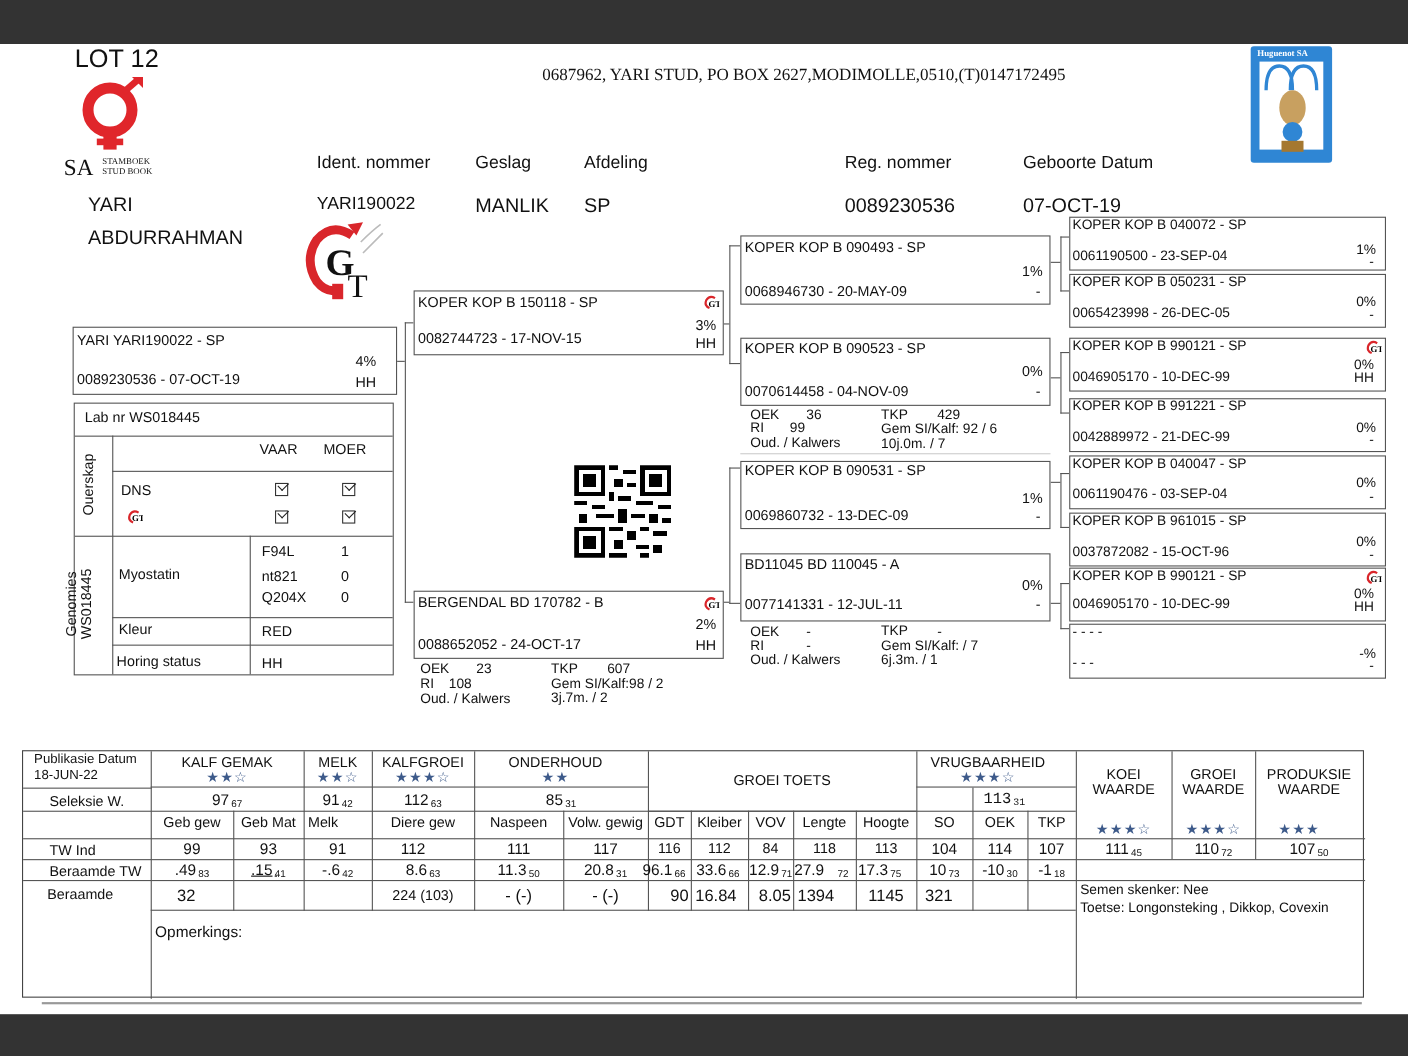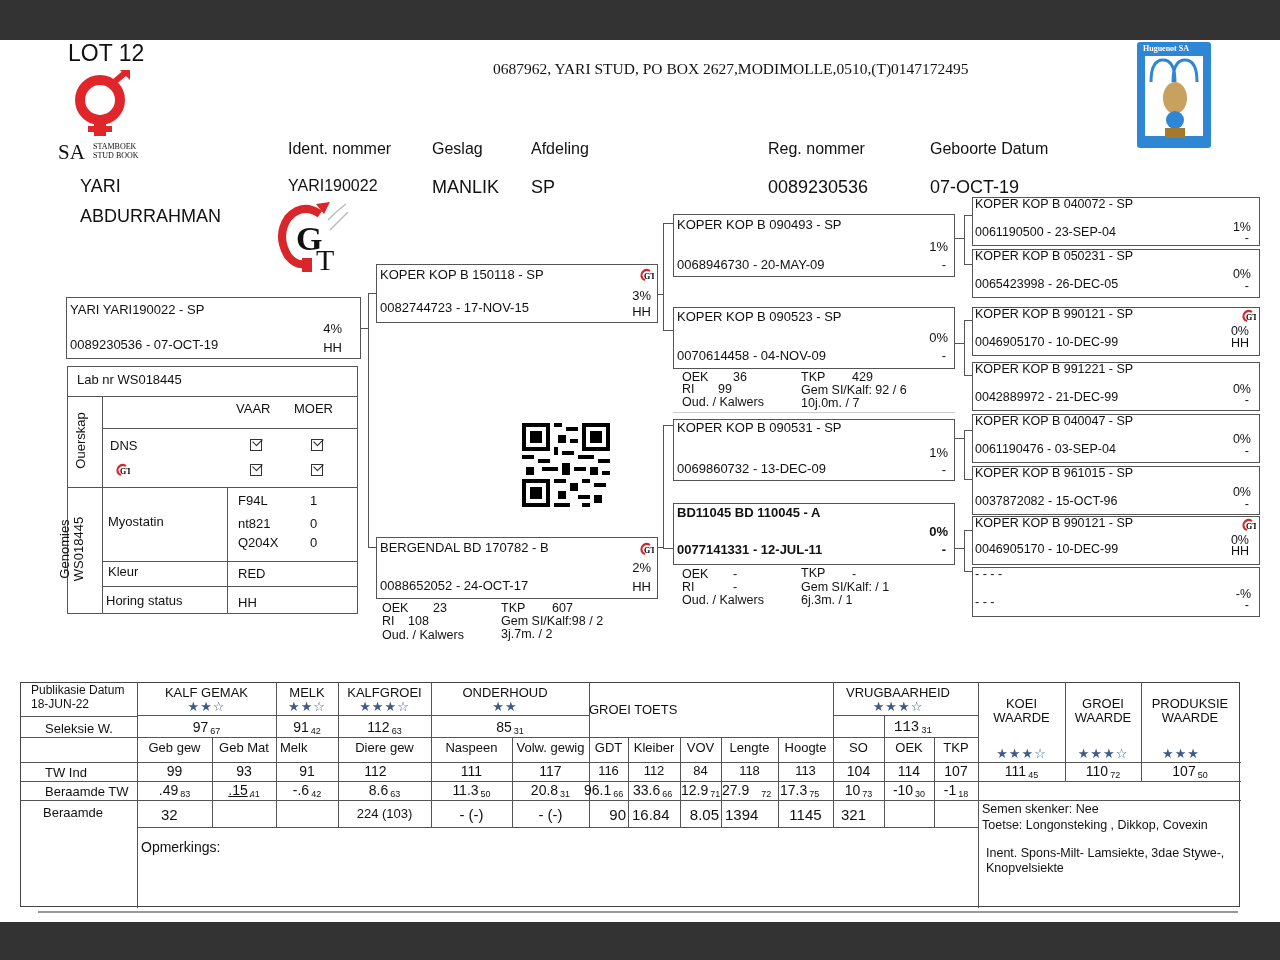--- a/index.html
+++ b/index.html
@@ -252,34 +252,34 @@
   <div class="t" style="left:119px;top:26px;">10j.0m. / 7</div>
 </div>
 <div class="ln" style="left:673px;top:412px;width:282px;height:1px;background:#ccc;"></div>
 
 <div class="box" style="left:673px;top:419px;width:282px;height:62px;font-size:13px;">
   <div class="t" style="left:3px;top:0px;">KOPER KOP B   090531 - SP</div>
   <div class="t" style="left:3px;top:41px;">0069860732 - 13-DEC-09</div>
   <div class="t" style="right:6px;top:25px;">1%</div>
   <div class="t" style="right:8px;top:42px;">-</div>
 </div>
-<div class="box" style="left:673px;top:503px;width:282px;height:62px;font-size:13px;font-weight:bold;">
+<div class="box" style="left:673px;top:503px;width:282px;height:62px;font-size:13px;">
   <div class="t" style="left:3px;top:1px;">BD11045 BD  110045 - A</div>
   <div class="t" style="left:3px;top:38px;">0077141331 - 12-JUL-11</div>
   <div class="t" style="right:6px;top:20px;">0%</div>
   <div class="t" style="right:8px;top:38px;">-</div>
 </div>
 <div class="abs" style="left:682px;top:568px;width:260px;height:42px;font-size:12.5px;line-height:13px;">
   <div class="t" style="left:0;top:0;">OEK</div>
   <div class="t" style="left:51px;top:0;">-</div>
   <div class="t" style="left:119px;top:-1px;">TKP</div>
   <div class="t" style="left:170px;top:0;">-</div>
   <div class="t" style="left:0;top:13px;">RI</div>
   <div class="t" style="left:51px;top:13px;">-</div>
-  <div class="t" style="left:119px;top:13px;">Gem SI/Kalf:    / 1</div>
+  <div class="t" style="left:119px;top:13px;">Gem SI/Kalf:    / 7</div>
   <div class="t" style="left:0;top:26px;">Oud. / Kalwers</div>
   <div class="t" style="left:119px;top:26px;">6j.3m. / 1</div>
 </div>
 
 <div class="box" style="left:972px;top:197px;width:288px;height:49px;font-size:12.5px;">
   <div class="t" style="left:2px;top:-1px;">KOPER KOP B   040072 - SP</div>
   <div class="t" style="left:2px;top:27px;">0061190500 - 23-SEP-04</div>
   <div class="t" style="right:8px;top:22px;">1%</div>
   <div class="t" style="right:10px;top:33px;">-</div>
 </div>
@@ -379,21 +379,21 @@
     <div class="star">★★☆</div>
   </div>
   <div class="t" style="left:317px;width:93px;top:3px;text-align:center;line-height:14px;">
     <div>KALFGROEI</div>
     <div class="star">★★★☆</div>
   </div>
   <div class="t" style="left:410px;width:148px;top:3px;text-align:center;line-height:14px;">
     <div>ONDERHOUD</div>
     <div class="star">★★</div>
   </div>
-  <div class="t" style="left:568px;width:244px;top:19px;">GROEI TOETS</div>
+  <div class="t" style="left:568px;width:244px;top:19px;text-align:center;">GROEI TOETS</div>
   <div class="t" style="left:812px;width:130px;top:3px;text-align:center;line-height:14px;">
     <div>VRUGBAARHEID</div>
     <div class="star">★★★☆</div>
   </div>
   <div class="t" style="left:957px;width:87px;top:14px;text-align:center;line-height:14px;">
     <div>KOEI</div>
     <div>WAARDE</div>
   </div>
   <div class="t star" style="left:957px;width:87px;top:63px;text-align:center;">★★★☆</div>
   <div class="t" style="left:1044px;width:76px;top:14px;text-align:center;line-height:14px;">
@@ -471,17 +471,16 @@
   <div class="t" style="left:491px;width:77px;top:123px;text-align:center;font-size:15px;">-  (-)</div>
   <div class="t" style="left:568px;width:37px;top:123px;text-align:right;font-size:15px;">90</div>
   <div class="t" style="left:611px;top:123px;font-size:15px;">16.84</div>
   <div class="t" style="left:659px;width:39px;top:123px;text-align:right;font-size:15px;">8.05</div>
   <div class="t" style="left:704px;top:123px;font-size:15px;">1394</div>
   <div class="t" style="left:757px;width:55px;top:123px;text-align:center;font-size:15px;">1145</div>
   <div class="t" style="left:820px;top:123px;font-size:15px;">321</div>
 
   <div class="t" style="left:961px;top:119px;font-size:12.5px;">Semen skenker: Nee</div>
   <div class="t" style="left:961px;top:135px;font-size:12.5px;">Toetse: Longonsteking , Dikkop, Covexin</div>
-  <div class="abs" style="left:965px;top:163px;width:250px;font-size:12.5px;line-height:15px;">Inent. Spons-Milt- Lamsiekte, 3dae Stywe-, Knopvelsiekte</div>
 
   <div class="t" style="left:120px;top:156px;font-size:14px;">Opmerkings:</div>
 </div>
 <div class="ln" style="left:38px;top:911px;width:1200px;height:1.5px;background:#999;"></div>
 
 </body></html>

